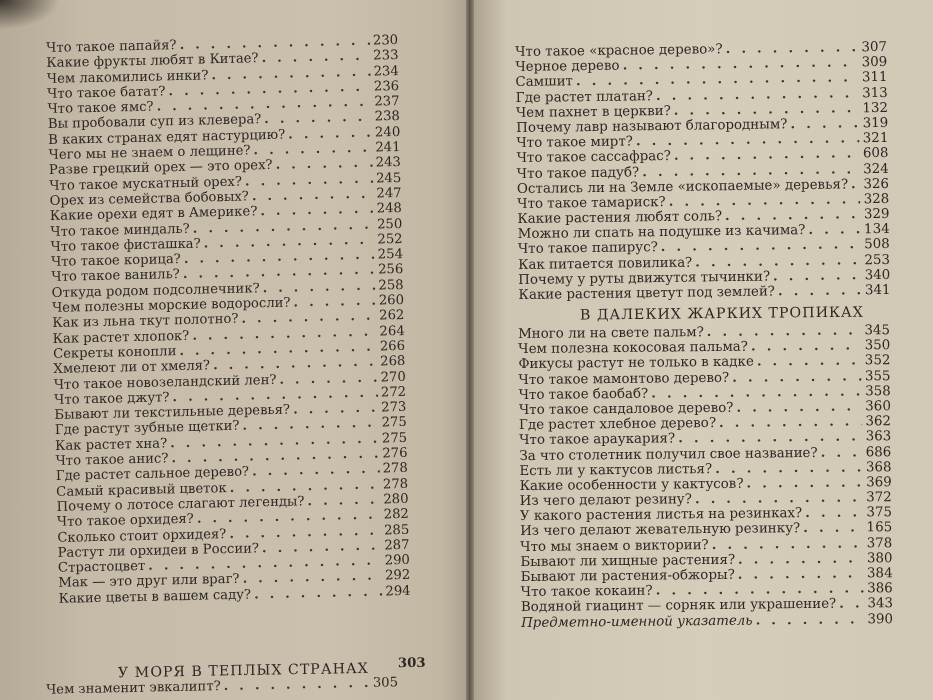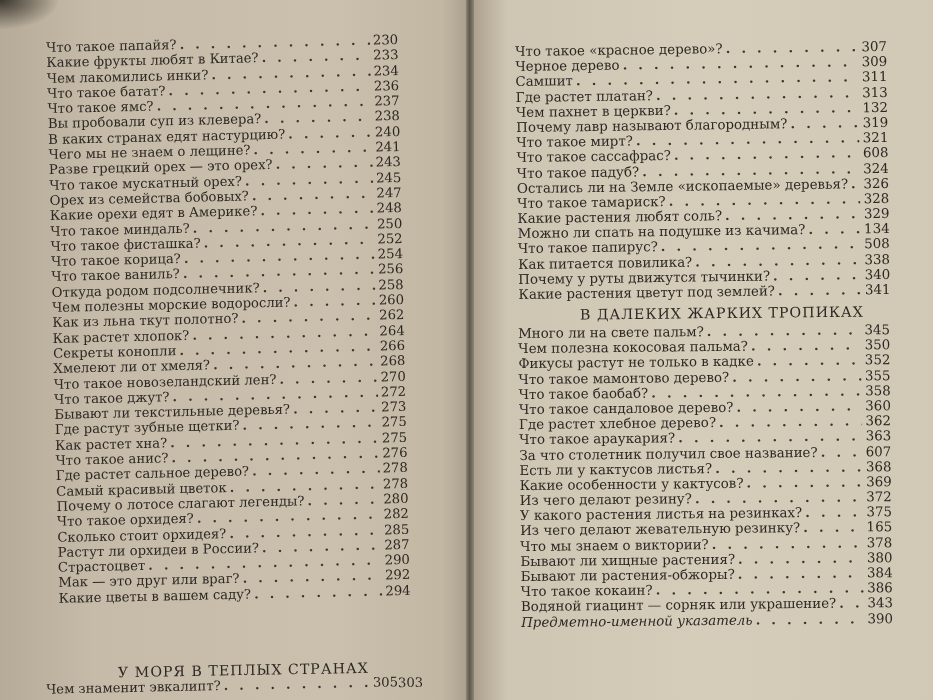--- a/index.html
+++ b/index.html
@@ -214,21 +214,21 @@
         </li>
         <li class="entry">
           <span class="title">Какие цветы в вашем саду?</span>
           <span class="dots"></span>
           <span class="page-num">294</span>
         </li>
       </ul>
     <div class="section-heading sec-left">
       <span>У МОРЯ В ТЕПЛЫХ СТРАНАХ</span>
     </div>
-    <div class="standalone" style="left:398px;top:675px;transform:rotate(-1deg);">
+    <div class="standalone" style="left:398px;top:655px;transform:rotate(-1deg);font-weight:bold;">
       <span>303</span>
     </div>
     <div class="standalone" style="left:46px;top:678px;width:352px;transform:rotate(-1.2deg);">
       <span class="title">Чем знаменит эвкалипт?</span>
       <span class="dots"></span>
       <span class="page-num">305</span>
     </div>
   </div>
 
   <div class="page page-right">
@@ -302,21 +302,21 @@
         <span class="page-num">134</span>
       </li>
       <li class="entry">
         <span class="title">Что такое папирус?</span>
         <span class="dots"></span>
         <span class="page-num">508</span>
       </li>
       <li class="entry">
         <span class="title">Как питается повилика?</span>
         <span class="dots"></span>
-        <span class="page-num">338</span>
+        <span class="page-num">253</span>
       </li>
       <li class="entry">
         <span class="title">Почему у руты движутся тычинки?</span>
         <span class="dots"></span>
         <span class="page-num">340</span>
       </li>
       <li class="entry">
         <span class="title">Какие растения цветут под землей?</span>
         <span class="dots"></span>
         <span class="page-num">341</span>
@@ -362,21 +362,21 @@
         <span class="page-num">362</span>
       </li>
       <li class="entry">
         <span class="title">Что такое араукария?</span>
         <span class="dots"></span>
         <span class="page-num">363</span>
       </li>
       <li class="entry">
         <span class="title">За что столетник получил свое название?</span>
         <span class="dots"></span>
-        <span class="page-num">607</span>
+        <span class="page-num">686</span>
       </li>
       <li class="entry">
         <span class="title">Есть ли у кактусов листья?</span>
         <span class="dots"></span>
         <span class="page-num">368</span>
       </li>
       <li class="entry">
         <span class="title">Какие особенности у кактусов?</span>
         <span class="dots"></span>
         <span class="page-num">369</span>

